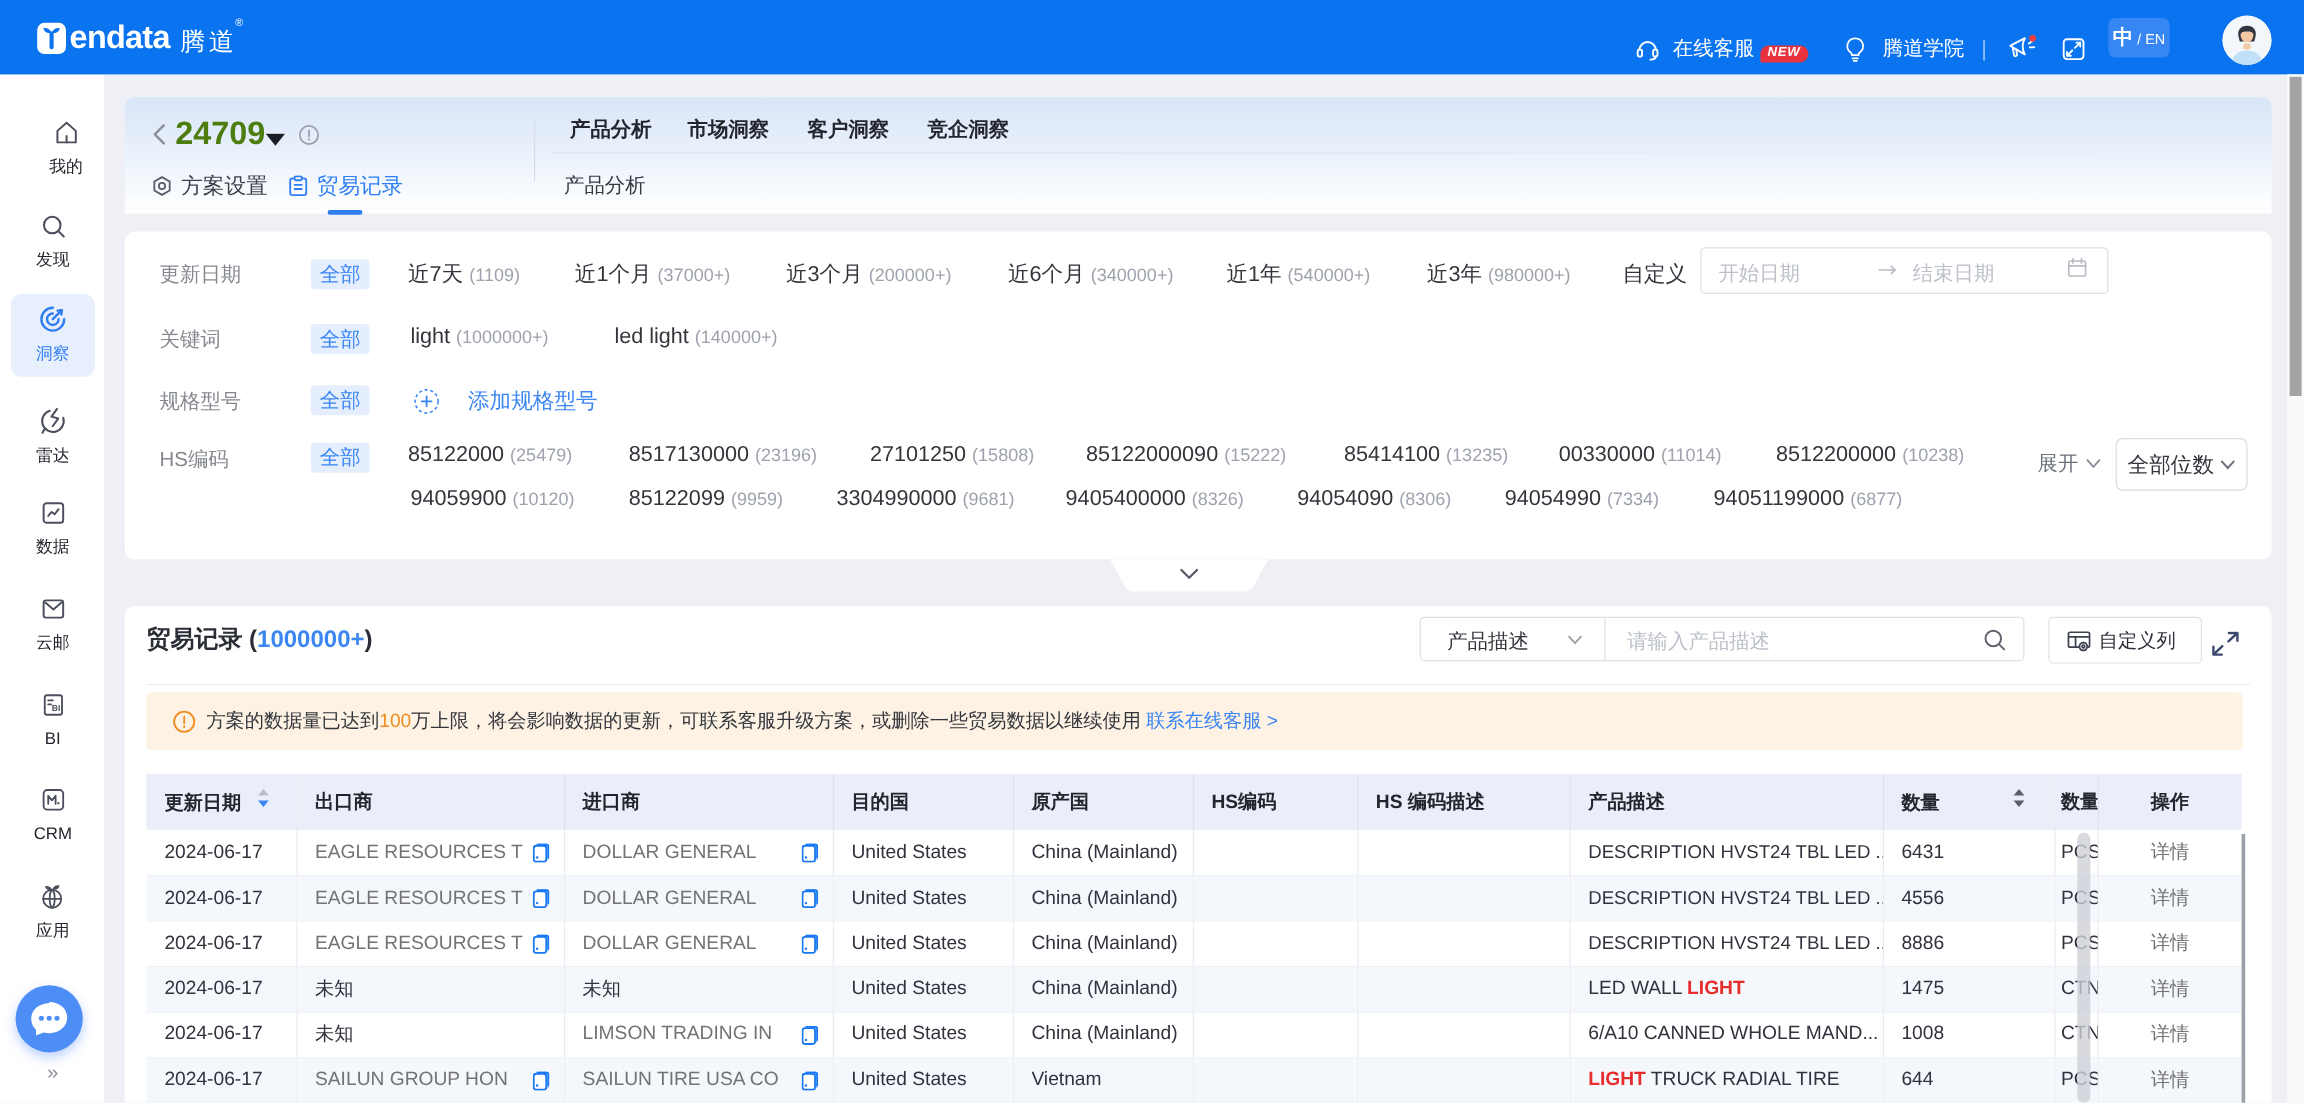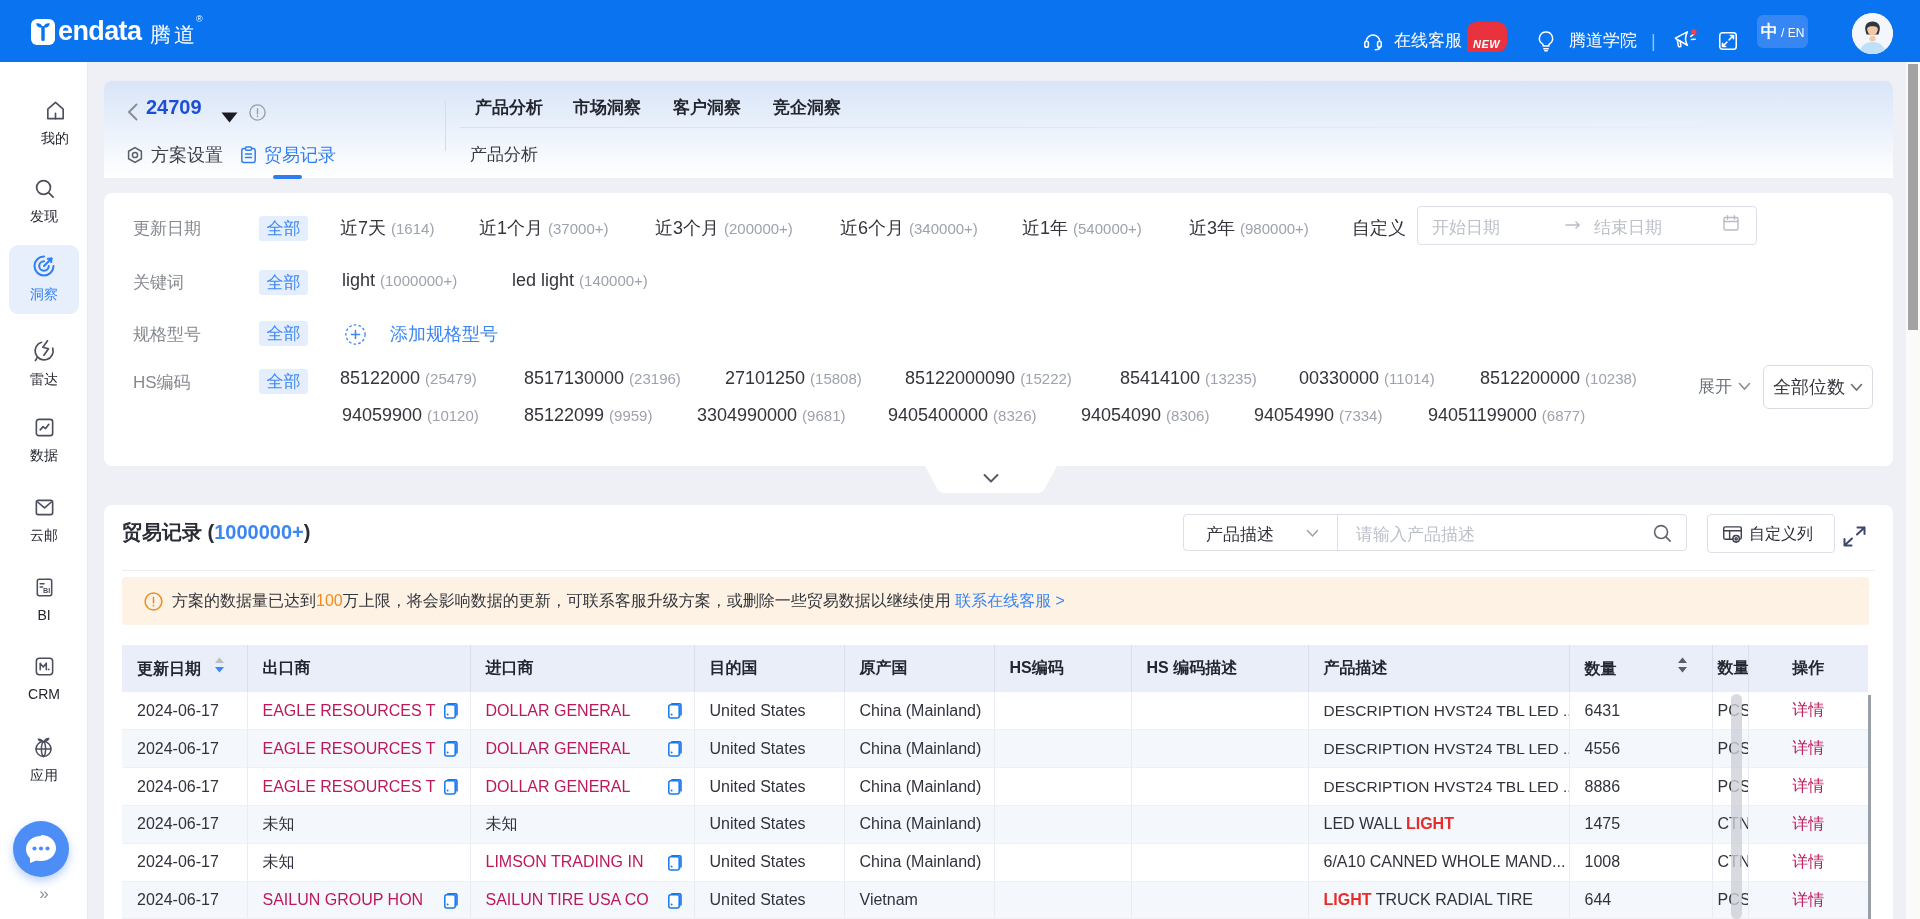--- a/index.html
+++ b/index.html
@@ -7,21 +7,21 @@
 body { font-family:"Liberation Sans", sans-serif; background:#eef0f6; position:relative; color:#30333c; }
 .abs { position:absolute; }
 
 
 #topbar { position:absolute; left:0; top:0; width:1920px; height:62px; background:#0a73f0; z-index:30; }
 #logo { position:absolute; left:31px; top:19px; width:24px; height:26px; background:#fff; border-radius:6px; }
 #logoword { position:absolute; left:58px; top:16px; color:#fff; font-size:27px; font-weight:bold; letter-spacing:-0.6px; }
 #logocn { position:absolute; left:150px; top:21px; color:#fff; font-size:21px; font-weight:400; letter-spacing:3px;}
 #logoreg { position:absolute; left:196px; top:14px; color:#fff; font-size:9px; }
 .topitem { position:absolute; top:0; height:52px; display:flex; align-items:flex-end; color:#fff; font-size:17px; }
-#newbadge { background:#e8323e; color:#fff; font-size:11px; font-weight:bold; font-style:italic; border-radius:9px 9px 9px 2px; padding:16px 7px 2px 6px; margin-left:5px; letter-spacing:0.5px;}
+#newbadge { background:#e8323e; color:#fff; font-size:11px; font-weight:bold; font-style:italic; border-radius:9px 9px 9px 2px; padding:0 7px 2px 6px; margin-left:5px; letter-spacing:0.5px;}
 #zhEn { position:absolute; left:1757px; top:15px; width:51px; height:33px; background:#3687f3; border-radius:6px; color:#fff; text-align:center; line-height:33px; font-size:17px; }
 #zhEn b{font-size:17px;} #zhEn span { font-size:12px; }
 #avatar { position:absolute; left:1852px; top:13px; width:41px; height:41px; border-radius:50%; background:#f4f7fa; overflow:hidden; }
 
 
 #sidebar { position:absolute; left:0; top:62px; width:88px; height:857px; background:#fff; border-right:1px solid #e9eaee; z-index:20; }
 .sideitem { position:absolute; left:0; width:88px; text-align:center; color:#23262e; font-size:14px; }
 .sideitem svg { display:block; margin:0 auto 8px auto; }
 #sel-insight { position:absolute; left:9px; top:183px; width:70px; height:69px; background:#e7eefc; border-radius:9px; }
 #chatbubble { position:absolute; left:13px; top:759px; width:56px; height:56px; border-radius:50%; background:#4c8ef5; box-shadow:0 4px 10px rgba(60,120,240,.35); }
@@ -57,21 +57,21 @@
 #searchdiv { position:absolute; left:153px; top:0; width:1px; height:35px; background:#dcdfe6; }
 #custbtn { position:absolute; left:1707px; top:514px; width:128px; height:39px; border:1px solid #dcdfe6; border-radius:4px; background:#fff; z-index:6; font-size:16px; color:#2b2e38; }
 
 
 #tbl { position:absolute; left:122px; top:645px; width:1746px; border-collapse:collapse; table-layout:fixed; z-index:6; background:#fff; }
 #tbl th { background:#e9eef9; font-size:16px; font-weight:bold; color:#23262e; text-align:left; padding:0 0 0 15px; height:47px; border-right:1px solid #d9dfec; white-space:nowrap; overflow:hidden; }
 #tbl td { position:relative; font-size:16px; color:#30333c; padding:0 0 0 15px; height:37.83px; border-right:1px solid #e9ecf3; border-bottom:1px solid #eef0f5; white-space:nowrap; overflow:hidden; }
 #tbl th:last-child, #tbl td:last-child { border-right:none; }
 #tbl tr.alt td { background:#f4f7fc; }
 #tbl th:nth-child(10), #tbl td:nth-child(10) { padding-left:5px; }
-#tbl a { color:#be185d; text-decoration:none; }
+#tbl a { color:#737373; text-decoration:none; }
 .red { color:#e82c2c; font-weight:bold; }
 .cic { position:absolute; right:12px; top:10px; }
 
 
 #pagesb { position:absolute; left:1906px; top:62px; width:14px; height:857px; background:#fafafa; z-index:40; }
 #pagesbthumb { position:absolute; left:2px; top:2px; width:10px; height:266px; background:#a3a3a3; border-radius:0px; }
 #innersb { position:absolute; left:1731px; top:694px; width:11px; height:225px; background:rgba(205,207,214,.78); border-radius:6px; z-index:8; }
 #innersb2 { position:absolute; left:1868px; top:695px; width:3px; height:224px; background:#9aa0a8; z-index:8; }
 </style>
 </head>
@@ -213,21 +213,21 @@
         <circle cx="21.5" cy="27.5" r="2.1" fill="#4c8ef5"></circle>
         <circle cx="28" cy="27.5" r="2.1" fill="#4c8ef5"></circle>
         <circle cx="34.5" cy="27.5" r="2.1" fill="#4c8ef5"></circle>
       </svg></div>
   <div class="sideitem" style="top:822px; color:#8a8e98; font-size:17px;">»</div>
 </div>
 <div id="navcard"></div>
 <div class="abs" style="left:126px; top:102px; z-index:6;"><svg width="13" height="20" viewBox="0 0 13 20" fill="none" stroke="#8a8e98" stroke-width="2" stroke-linecap="round" stroke-linejoin="round">
       <path d="M10.5 2.5 L3 10 L10.5 17.5"></path>
     </svg></div>
-<div class="abs" style="left:146px; top:96px; font-size:20px; font-weight:bold; color:#1d4ed8; z-index:6;">24709</div>
+<div class="abs" style="left:146px; top:96px; font-size:27px; font-weight:bold; color:#4d7c0f; z-index:6;">24709</div>
 <div class="abs" style="left:221px; top:109px; z-index:6;"><svg width="17" height="11" viewBox="0 0 17 11">
       <path d="M0.5 0.5 h16 L8.5 10.5 z" fill="#1a1c22"></path>
     </svg></div>
 <div class="abs" style="left:249px; top:104px; z-index:6;"><svg width="17" height="17" viewBox="0 0 17 17" fill="none" stroke="#9a9ea8" stroke-width="1.4" stroke-linecap="round">
       <circle cx="8.5" cy="8.5" r="7.6"></circle>
       <path d="M8.5 4.7 v5 M8.5 11.9 v.7"></path>
     </svg></div>
 <div class="abs" style="left:126px; top:143px; z-index:6; display:flex; align-items:center; color:#3c3f48; font-size:18px;">
   <svg width="18" height="18" viewBox="0 0 18 18" fill="none" stroke="#5a5e68" stroke-width="1.5">
       <path d="M9 1.6 l6.4 3.7 v7.4 L9 16.4 2.6 12.7 V5.3 z"></path>
@@ -249,21 +249,21 @@
 <div class="navtab1" style="left:475px;">产品分析</div>
 <div class="navtab1" style="left:573px;">市场洞察</div>
 <div class="navtab1" style="left:673px;">客户洞察</div>
 <div class="navtab1" style="left:773px;">竞企洞察</div>
 <div class="abs" style="left:470px; top:143px; font-size:17px; color:#35383f; z-index:6;">产品分析</div>
 <div id="filtercard"></div>
 <div id="filterwrap">
 
   <div class="flabel" style="top:217px;">更新日期</div>
   <div class="pill" style="top:216px;">全部</div>
-  <div class="fitem" style="left:340px; top:216px;">近7天 <span class="cnt">(1614)</span></div>
+  <div class="fitem" style="left:340px; top:216px;">近7天 <span class="cnt">(1109)</span></div>
   <div class="fitem" style="left:479px; top:216px;">近1个月 <span class="cnt">(37000+)</span></div>
   <div class="fitem" style="left:655px; top:216px;">近3个月 <span class="cnt">(200000+)</span></div>
   <div class="fitem" style="left:840px; top:216px;">近6个月 <span class="cnt">(340000+)</span></div>
   <div class="fitem" style="left:1022px; top:216px;">近1年 <span class="cnt">(540000+)</span></div>
   <div class="fitem" style="left:1189px; top:216px;">近3年 <span class="cnt">(980000+)</span></div>
   <div class="fitem" style="left:1352px; top:216px;">自定义</div>
   <div class="abs" style="left:1417px; top:206px; width:340px; height:39px; border:1px solid #dcdfe6; border-radius:4px;"></div>
   <div class="abs" style="left:1432px; top:216px; font-size:17px; color:#bcc0c9;">开始日期</div>
   <div class="abs" style="left:1564px; top:214px;"><svg width="18" height="18" viewBox="0 0 18 18" fill="none" stroke="#b8bcc5" stroke-width="1.4" stroke-linecap="round">
         <path d="M2 11 h13 M12 8 l3.2 3 -3.2 3"></path>

